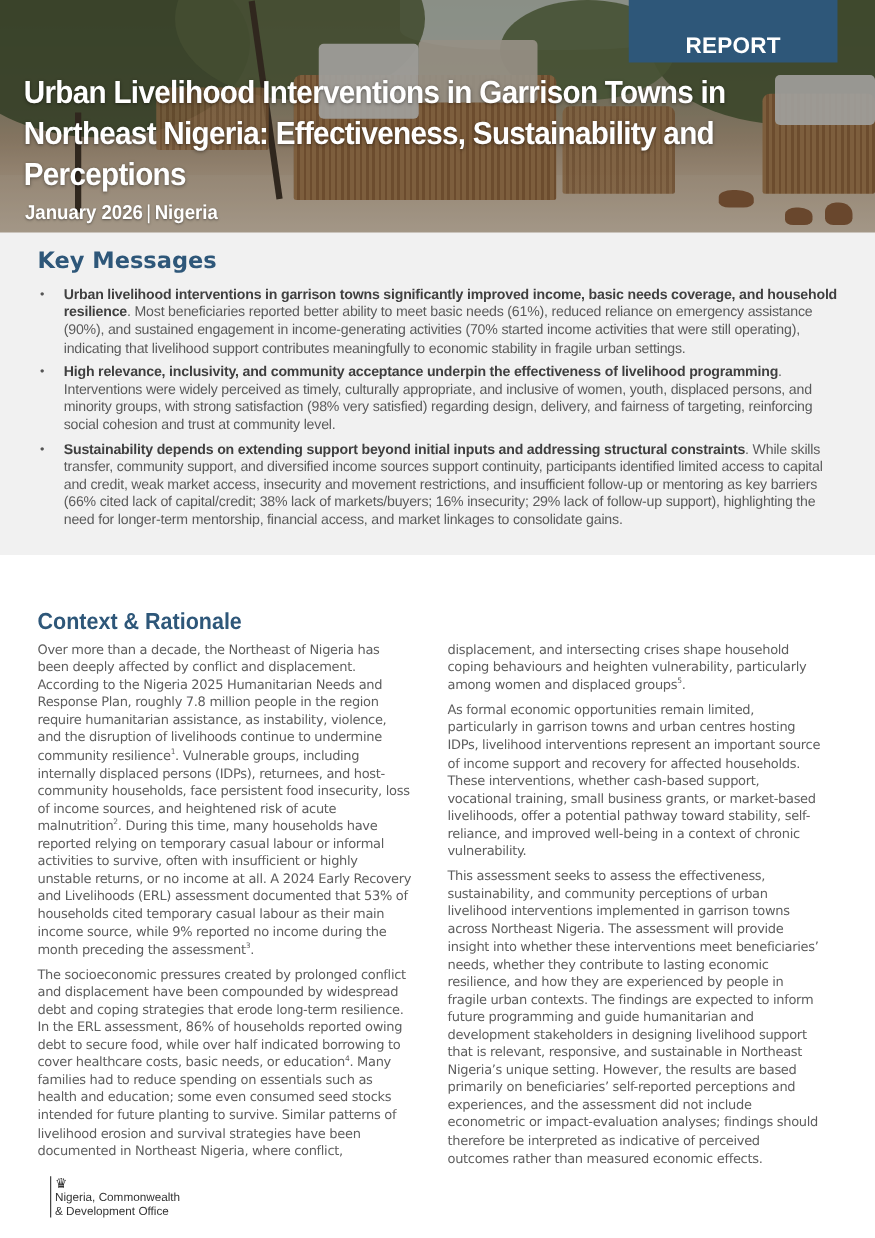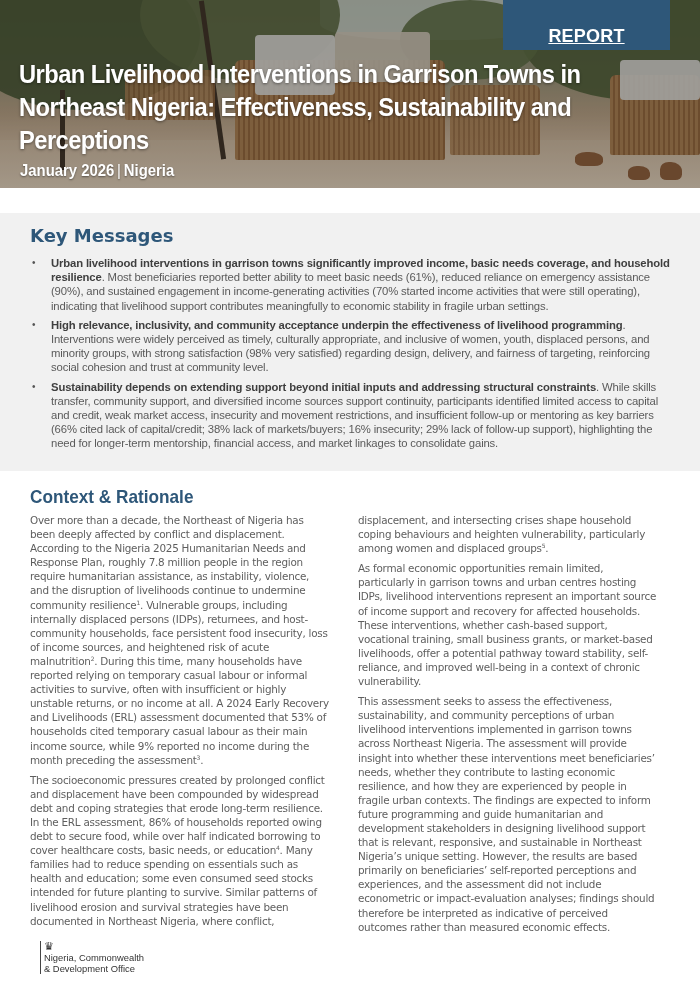--- a/index.html
+++ b/index.html
@@ -18,37 +18,36 @@
     .hero .hut { position: absolute; background: repeating-linear-gradient(90deg, #a67b4d 0 3px, #8e6238 3px 5px); border-radius: 6px 6px 2px 2px; }
     .hero .tarp { position: absolute; background: #d6d4cf; border-radius: 4px; opacity: .92; }
     .hero .trunk { position: absolute; background: #3b2f22; width: 5px; }
     .hero .goat { position: absolute; background: #8a5a36; border-radius: 40% 50% 30% 30%; }
     .hero .shade { position: absolute; inset: 0; background: rgba(20,20,20,.28); }
     .report-tag {
       position: absolute; left: 503px; top: 0; width: 167px; height: 50px; background: #2e5779;
       color: #ffffff; font-family: "Liberation Sans", sans-serif; font-weight: bold; font-size: 18px;
       display: flex; align-items: flex-end; justify-content: center; padding-bottom: 3px; box-sizing: border-box;
       letter-spacing: .2px;
-      text-decoration: underline;
     }
     .hero-title {
       position: absolute; left: 19px; top: 58px; width: 640px; margin: 0;
       font-family: "Liberation Sans", sans-serif; font-weight: bold; font-size: 25.5px; line-height: 33px;
       color: #ffffff; letter-spacing: -0.6px; text-shadow: 0 1px 3px rgba(0,0,0,.45);
       transform: scaleX(.93); transform-origin: left top;
     }
     .hero-sub {
       position: absolute; left: 20px; top: 162px; margin: 0;
       font-family: "Liberation Sans", sans-serif; font-weight: bold; font-size: 16px; color: #ffffff;
       text-shadow: 0 1px 2px rgba(0,0,0,.45); transform: scaleX(.93); transform-origin: left top;
     }
     .hero-sub .sep { margin: 0 3px; font-weight: normal; }
     
     .key {
-      position: absolute; left: 0; top: 213px; width: 700px; height: 258px; background: #f1f1f1;
+      position: absolute; left: 0; top: 186px; width: 700px; height: 258px; background: #f1f1f1;
     }
     .key h2 {
       margin: 0; position: absolute; left: 30px; top: 12px;
       font-family: "DejaVu Sans", sans-serif; font-weight: bold; font-size: 18px; color: #2e5779;
     }
     .key ul { list-style: none; margin: 0; padding: 0; position: absolute; left: 30px; top: 43px; width: 640px; }
     .key li {
       position: relative; padding-left: 21px; font-family: "Liberation Sans", sans-serif;
       font-size: 11.3px; line-height: 14.2px; color: #5a5a5a; margin-bottom: 5px; letter-spacing: -0.15px;
     }

